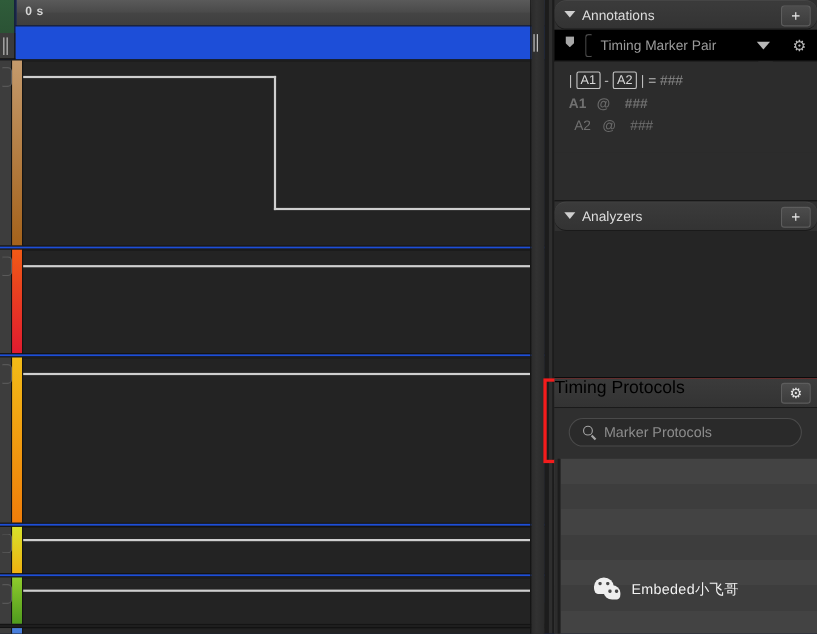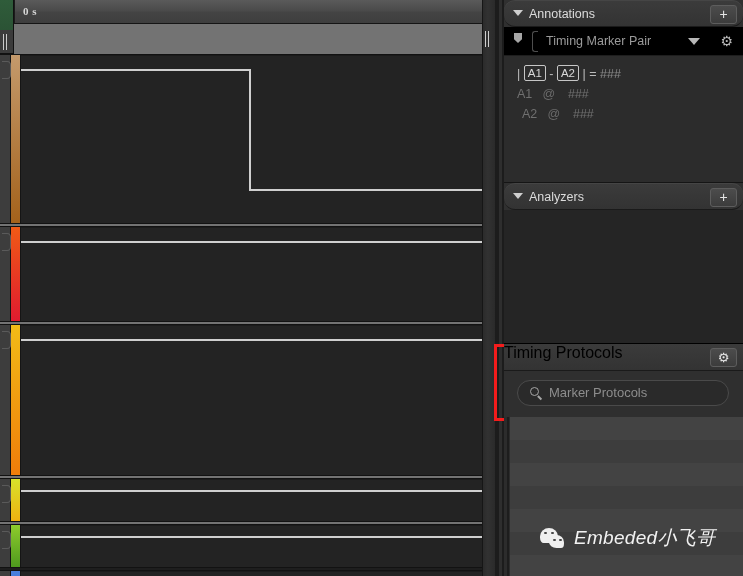--- a/index.html
+++ b/index.html
@@ -5,21 +5,21 @@
   * { margin:0; padding:0; box-sizing:border-box; }
   html,body {
     width:743px; height:576px; overflow:hidden;
     background:#1e1e1e;
     font-family:"Liberation Sans","DejaVu Sans",sans-serif;
     -webkit-font-smoothing:antialiased;
   }
   #app { position:relative; width:743px; height:576px; }
 
   
-  #wave-region { position:absolute; left:0; top:0; width:495px; height:548px; background:#737373;font-family:Liberation Serif, serif; }
+  #wave-region { position:absolute; left:0; top:0; width:495px; height:548px; background:#1d4ed8; }
 
   
   .corner-green { position:absolute; left:0; top:0; width:14px; height:30px;
     background:linear-gradient(180deg,#2f5c3a 0%,#2b5335 100%); border-right:1px solid #111; }
   .corner-dark { position:absolute; left:0; top:30px; width:14px; height:24px;
     background:#3b3b3b; border-right:1px solid #111; border-bottom:1px solid #111; }
 
   
   .ruler-top { position:absolute; left:14px; top:0; width:481px; height:24px;
     background:linear-gradient(180deg,#5a5a5a 0%,#4a4a4a 48%,#444 52%,#3e3e3e 100%);
@@ -88,21 +88,21 @@
   .ann-sel .txt { position:absolute; left:14px; top:7px; font-size:12.5px; color:#9b9b9b; }
   .ann-sel .dd { position:absolute; right:43px; top:11px; width:0; height:0;
     border-left:6px solid transparent; border-right:6px solid transparent; border-top:7px solid #b8b8b8; }
   .ann-sel .notch { position:absolute; right:40px; bottom:-5px; width:0; height:0;
     border-left:7px solid transparent; border-right:7px solid transparent; border-top:5px solid #333; }
   .ann-sel .gear2 { position:absolute; right:10px; top:7px; font-size:14px; color:#b9b9b9; line-height:14px; }
 
   .ann-body { position:relative; height:83px; background:#2c2c2c; }
   .ann-row { position:absolute; left:0; font-size:12.5px; white-space:nowrap; }
   .ann-row.r0 { top:9px; left:13px; color:#bcbcbc; }
-  .ann-row.r1 { top:31px; left:13px; color:#707070; }
+  .ann-row.r1 { top:31px; left:13px; color:#707070;font-weight:bold; }
   .ann-row.r2 { top:51px; left:18px; color:#707070; }
   .abox { display:inline-block; border:1px solid #c6c6c6; border-radius:2px; padding:0 3px;
     color:#d8d8d8; font-size:11.5px; line-height:14px; vertical-align:1px; }
   .hash { color:#8a8a8a; }
   .ann-row.r1 .nm,.ann-row.r2 .nm { display:inline-block; width:22px; }
   .ann-row .at { display:inline-block; width:22px; color:#6a6a6a; }
 
   .ann-filler { height:44px; background:#2c2c2c; border-bottom:1px solid #151515; }
 
   .anz-body { height:134px; background:#252525; border-bottom:1px solid #000; }
@@ -130,21 +130,21 @@
   .proto-list .lstripe::after { content:""; position:absolute; left:3px; top:0; width:2px; height:100%; background:#1d1d1d; }
   .wm { position:absolute; left:36px; top:108px; display:flex; align-items:center; gap:9px; }
   .wm .wlogo { position:relative; width:25px; height:21px; }
   .wm .wlogo .b1 { position:absolute; left:0; top:0; width:18px; height:15px;
     background:#efefef; border-radius:50% 50% 50% 20%/55% 55% 45% 35%; }
   .wm .wlogo .b2 { position:absolute; left:9px; top:7px; width:15px; height:13px;
     background:#efefef; border-radius:50% 50% 20% 50%/55% 55% 35% 45%; }
   .wm .wlogo .d { position:absolute; width:2.5px; height:2.5px; background:#484848; border-radius:50%; }
   .wm .wlogo .d.a { left:4px; top:4px; } .wm .wlogo .d.b { left:11px; top:4px; }
   .wm .wlogo .d.c { left:13px; top:11px; } .wm .wlogo .d.d2 { left:19px; top:11px; }
-  .wm .wtxt { font-size:19px; color:#f2f2f2; letter-spacing:.3px;font-style:italic; }
+  .wm .wtxt { font-size:13px; color:#f2f2f2; letter-spacing:.3px; }
 </style>
 </head>
 <body>
 
 <div id="app">
 
   <div id="wave-region">
 
     <div class="corner-green"></div>
     <div class="corner-dark">

